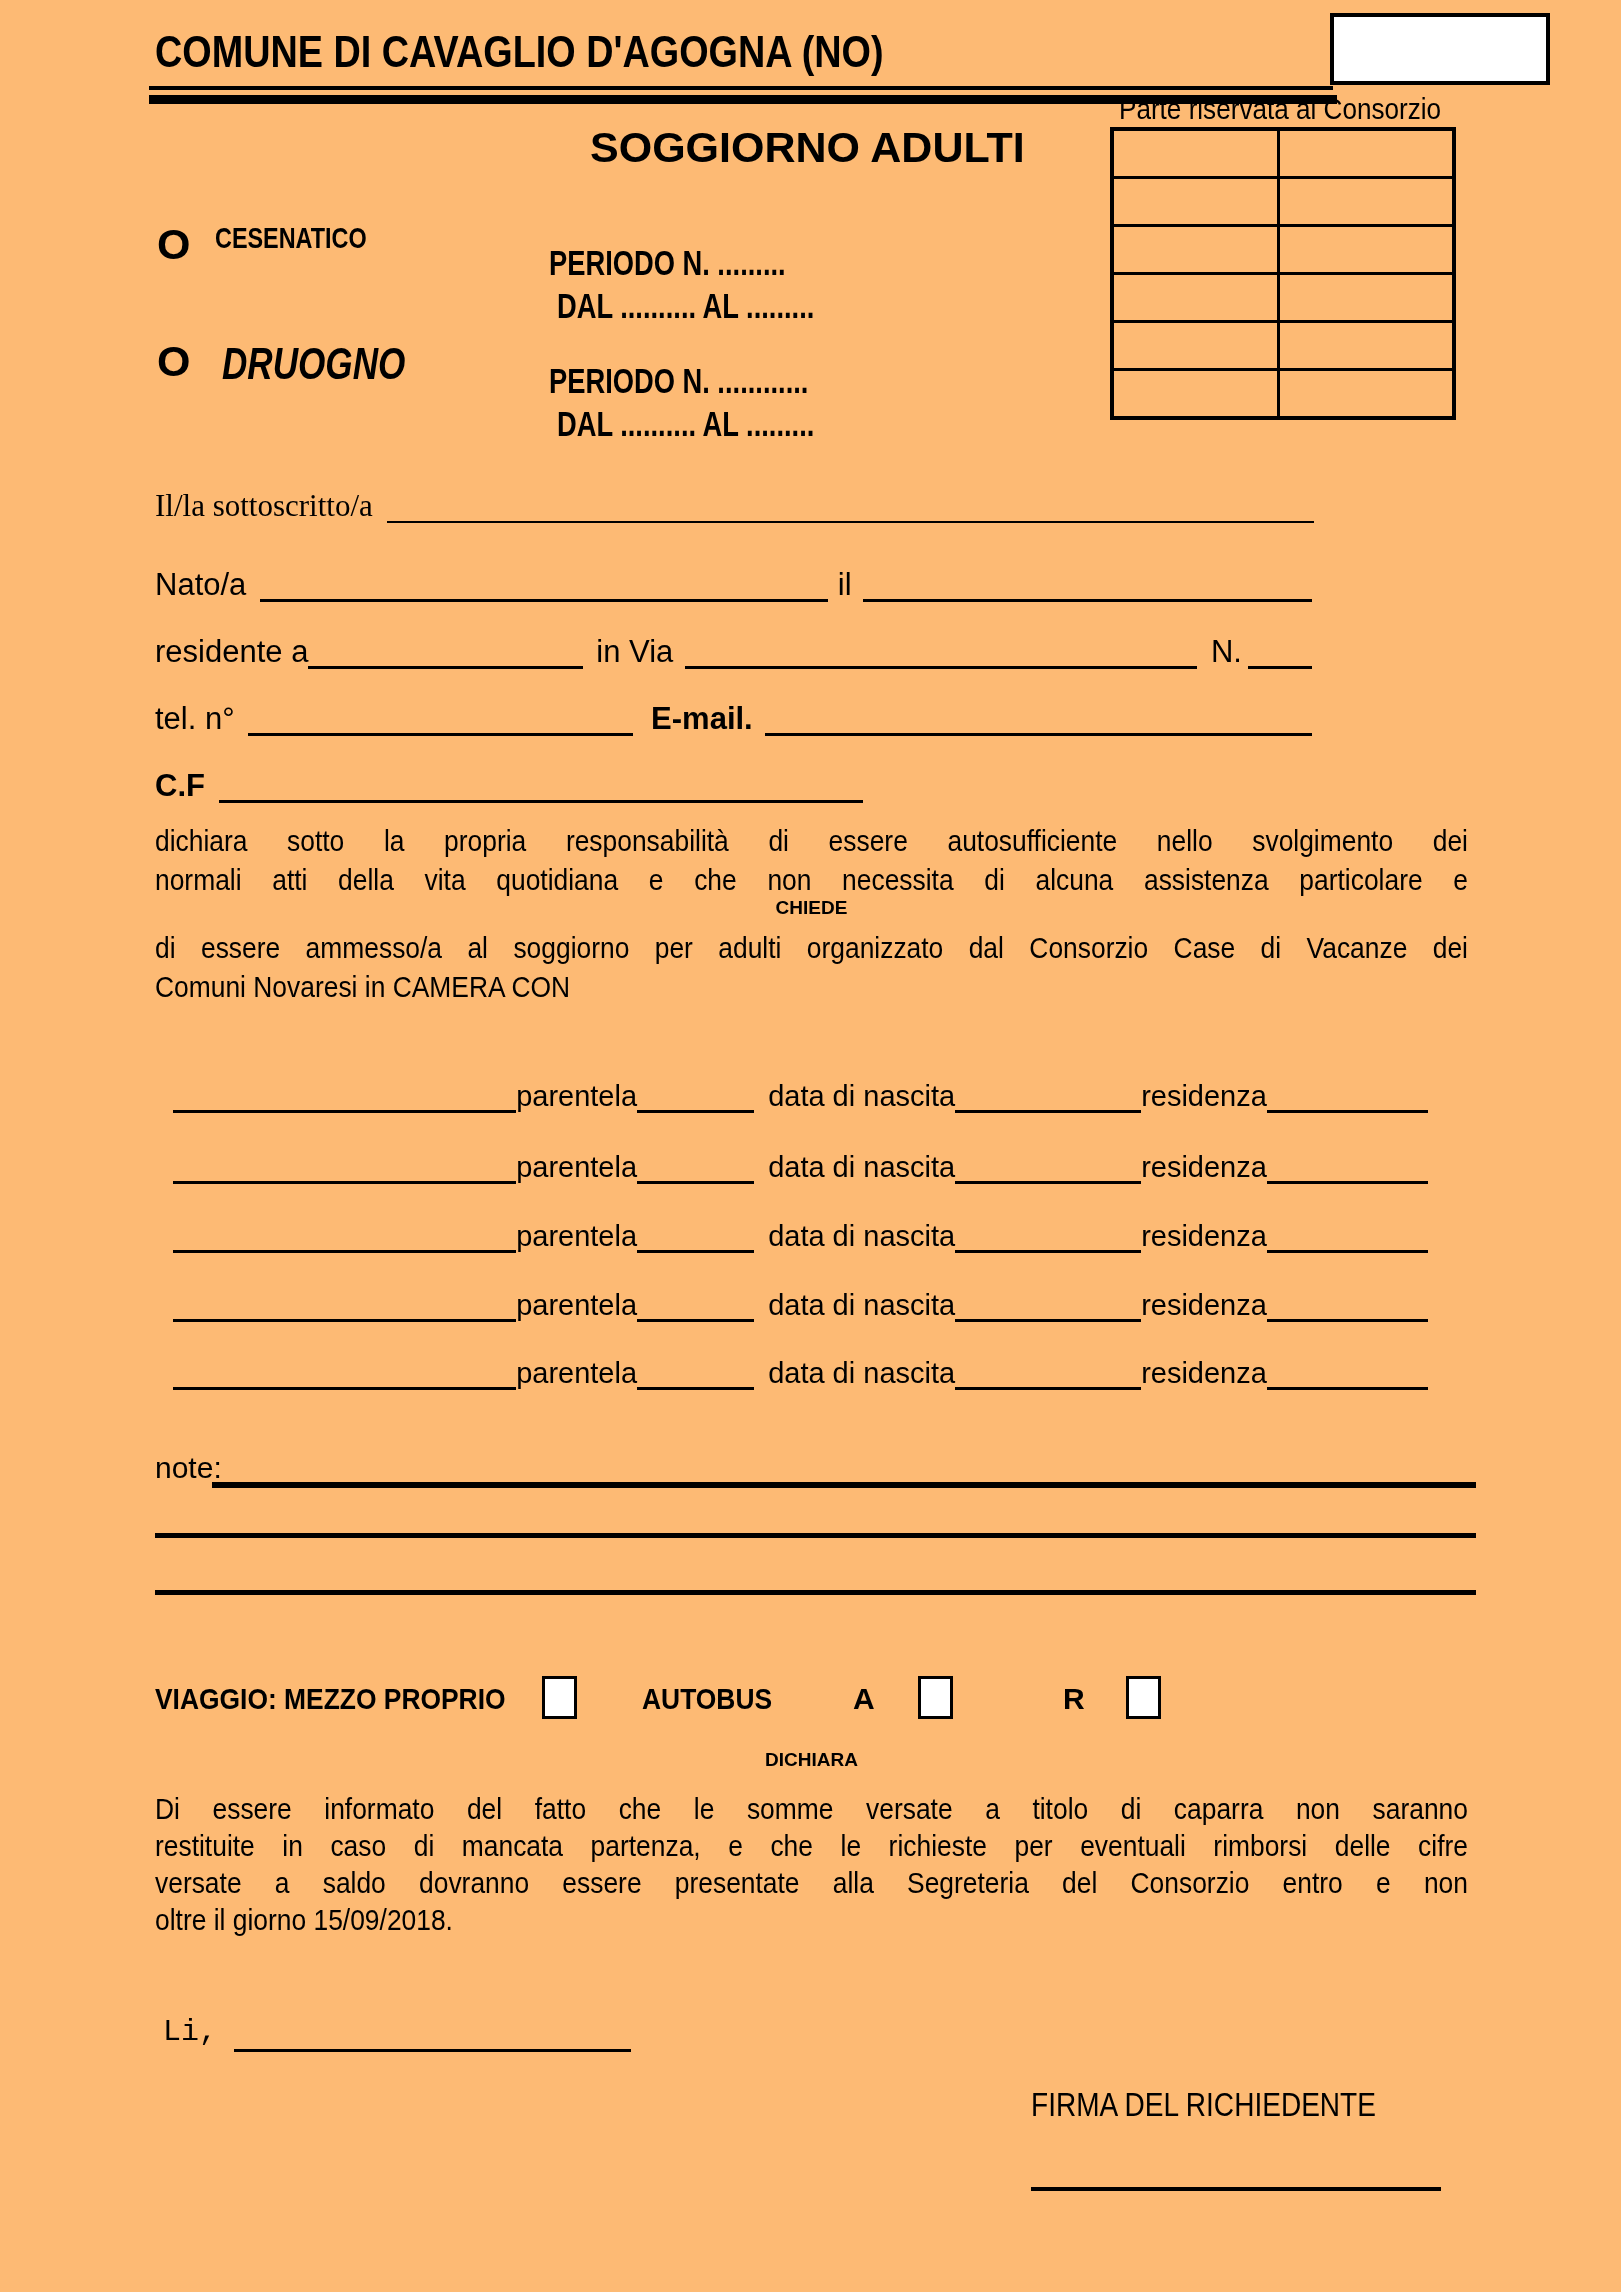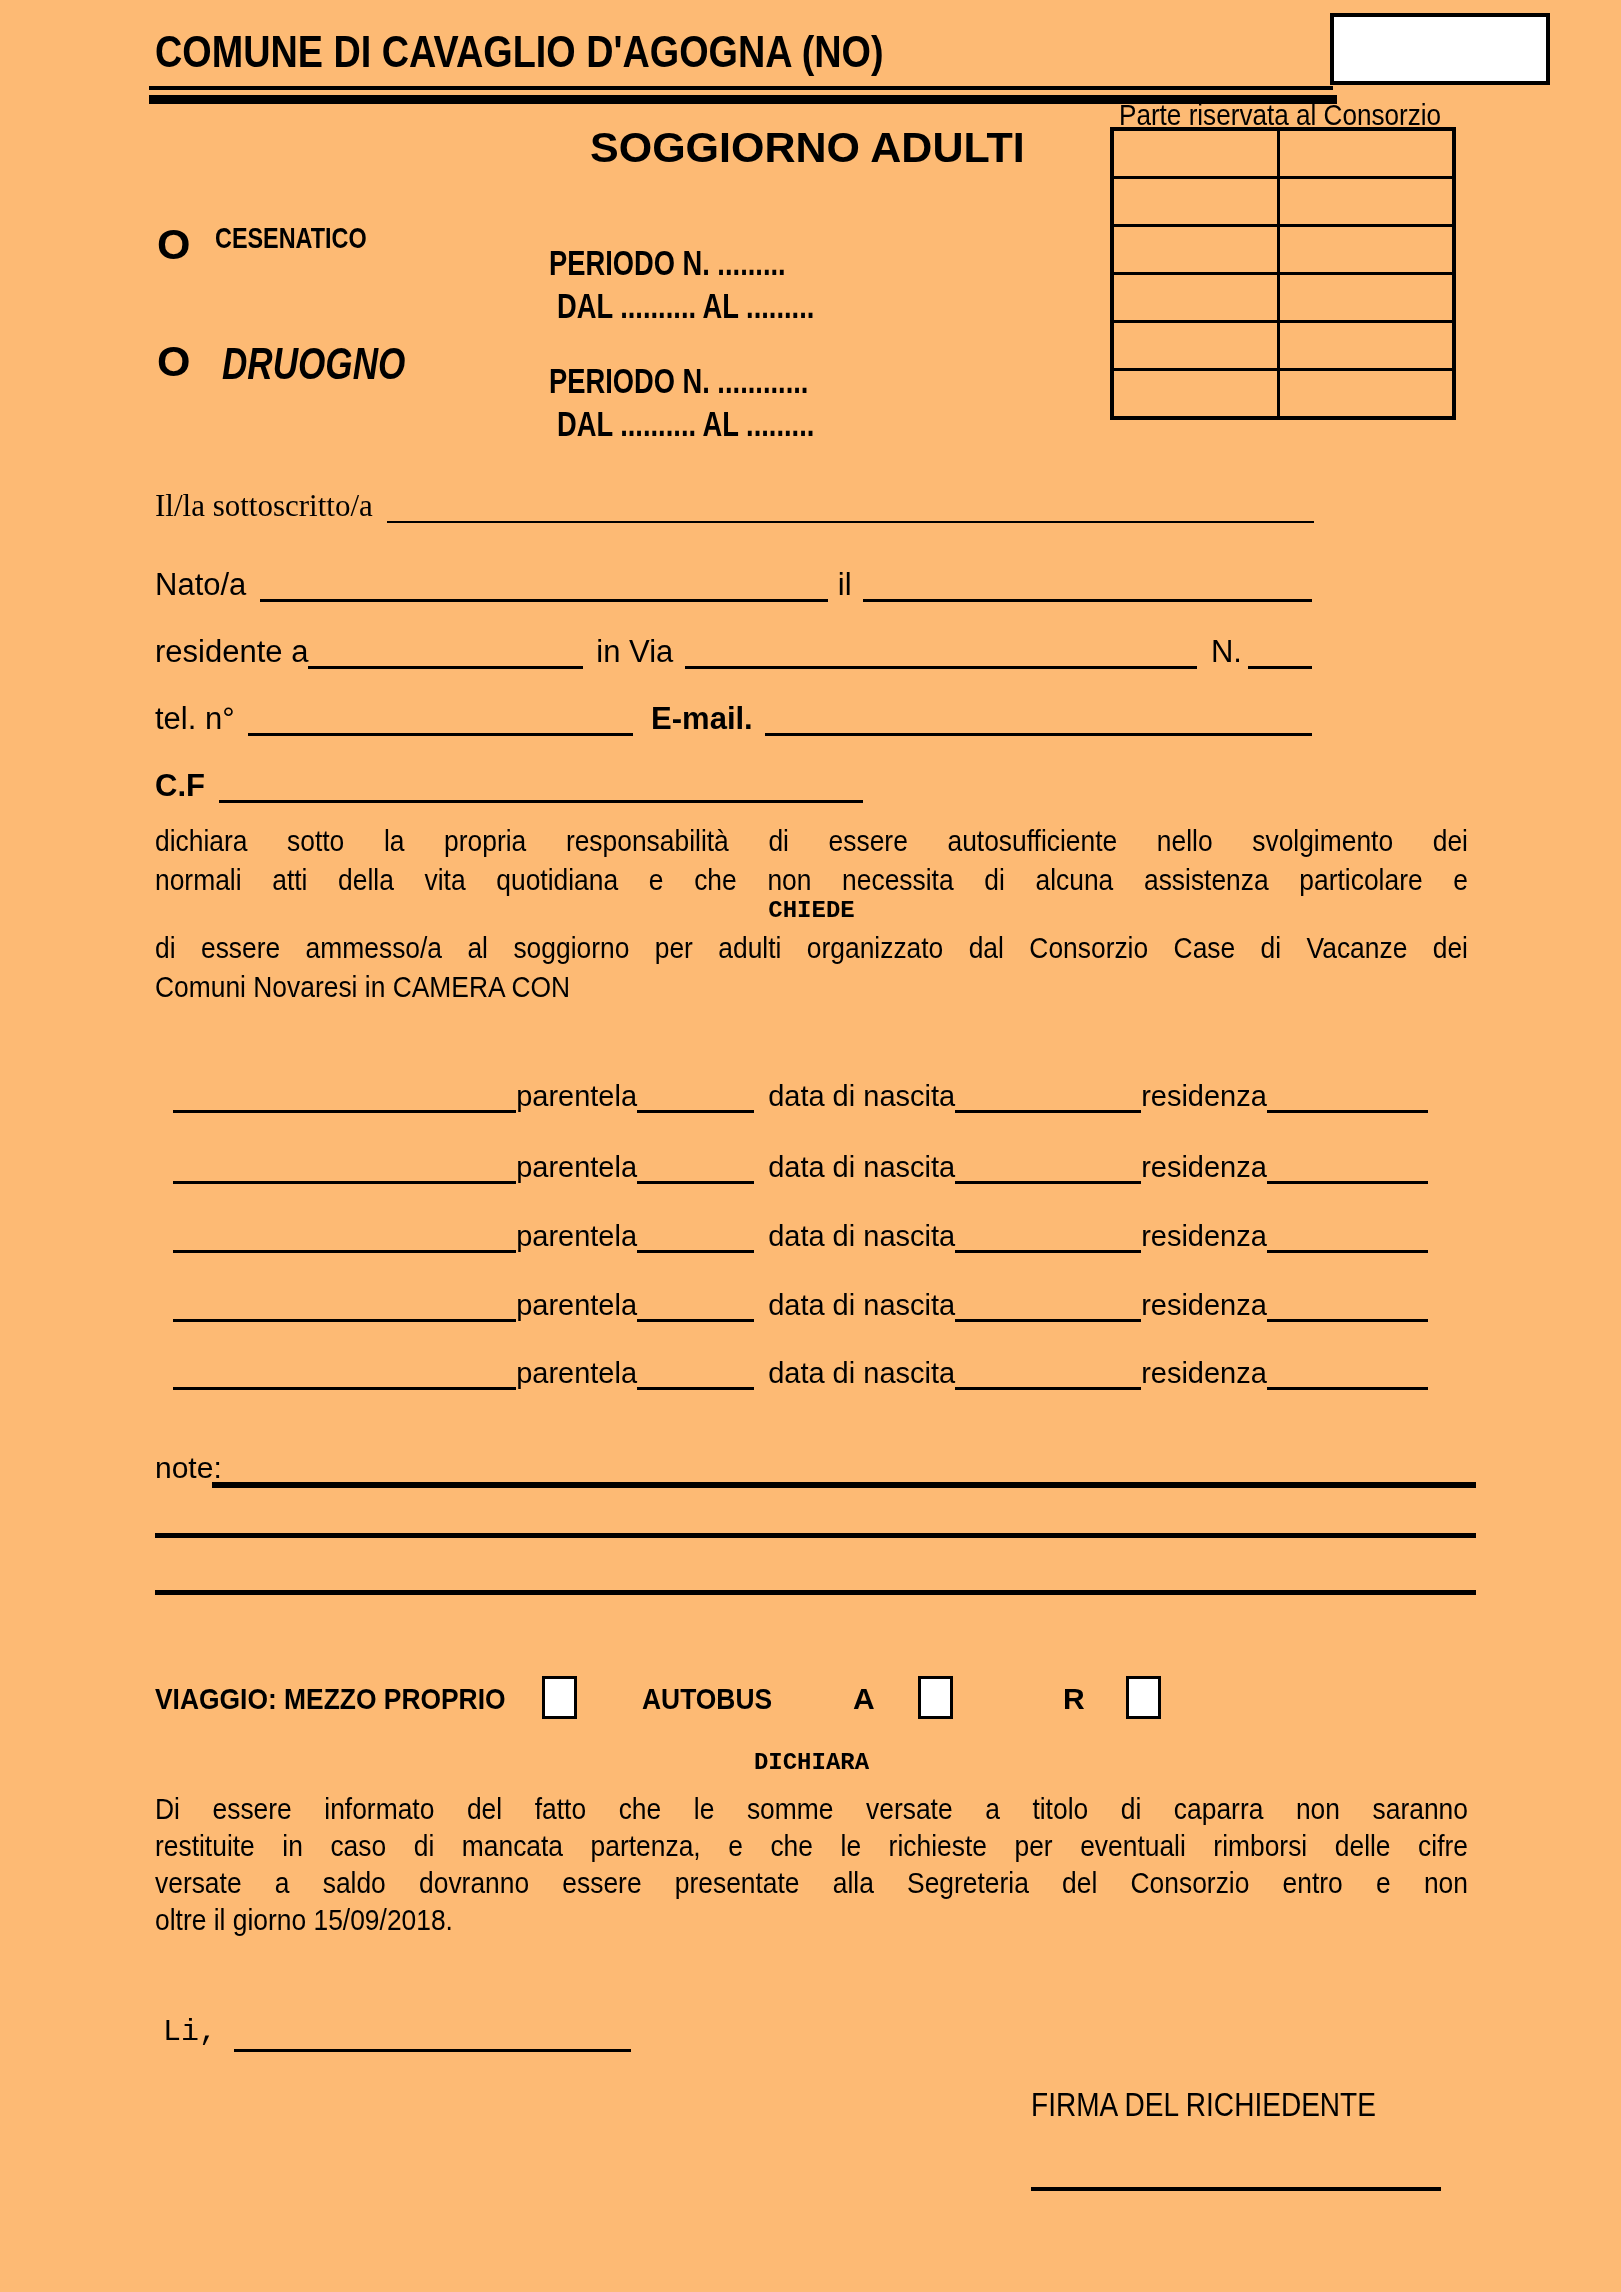--- a/index.html
+++ b/index.html
@@ -23,40 +23,40 @@
   .frow{display:flex;align-items:flex-end;}
   .frow .lbl{font-size:31px;line-height:35px;white-space:nowrap;}
   .fill{border-bottom:3.9px solid #000;height:33px;}
   .fill.thin{border-bottom-width:2px;}
   .serif{font-family:"Liberation Serif",serif;font-size:32px;}
   .mono{font-family:"Liberation Mono",monospace;font-size:30px;}
   .para{width:1492px;transform:scaleX(0.88);transform-origin:0 0;font-size:30px;}
   .pline{height:39px;line-height:39px;text-align:justify;text-align-last:justify;}
   .pline3{height:37px;line-height:37px;text-align:justify;text-align-last:justify;}
   .lastline{text-align-last:left;}
-  .heading{font-size:24px;font-weight:bold;text-align:center;width:1313px;font-family:Liberation Mono, monospace;}
+  .heading{font-size:19px;font-weight:bold;text-align:center;width:1313px;}
   .famrow{display:flex;align-items:flex-end;font-size:29px;}
   .famrow .ffill{border-bottom:3.9px solid #000;height:31px;}
   .famrow .flbl{white-space:nowrap;line-height:33px;}
   .checkbox{border:3.9px solid #000;width:29px;height:37px;background:#fff;}
   .vlabel{font-size:30px;font-weight:bold;white-space:nowrap;}
 </style>
 </head>
 <body>
 
 <div class="page">
 
   <div class="abs b" style="left:155px;top:25.5px;font-size:45px;">
     <span class="nw sx84">COMUNE DI CAVAGLIO D'AGOGNA (NO)</span>
   </div>
   <div class="abs rule" style="left:149px;top:86px;width:1184px;height:3.9px;"></div>
   <div class="abs rule" style="left:149px;top:95px;width:1188px;height:8.8px;"></div>
   <div class="abs cornerbox" style="left:1330px;top:12.7px;width:212px;height:64px;"></div>
 
-  <div class="abs" style="left:1119px;top:99px;font-size:29px;">
+  <div class="abs" style="left:1119px;top:93px;font-size:29px;">
     <span class="nw sx90">Parte riservata al Consorzio</span>
   </div>
   <div class="abs ctable" style="left:1110px;top:127px;width:338px;">
     <div class="trow">
         <div class="tc1"></div>
         <div class="tc2"></div>
       </div>
     <div class="trow">
         <div class="tc1"></div>
         <div class="tc2"></div>

